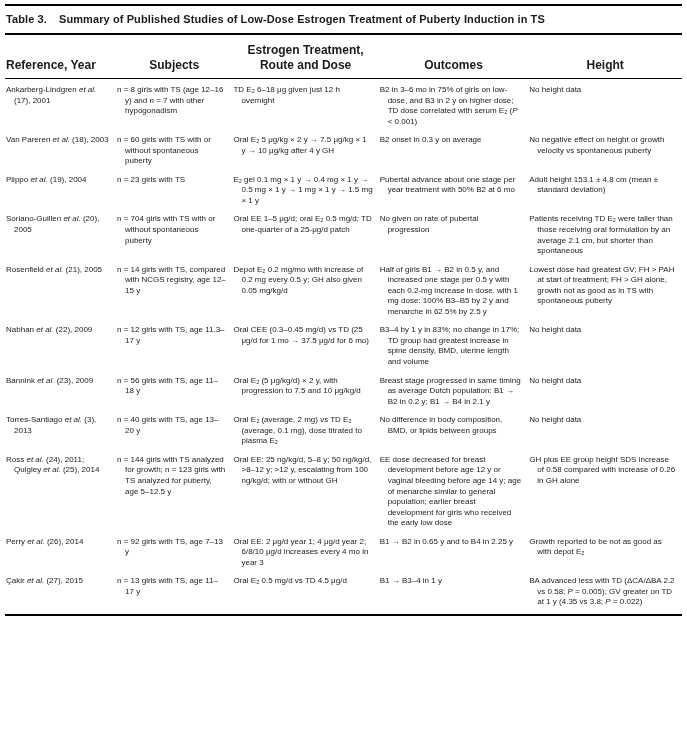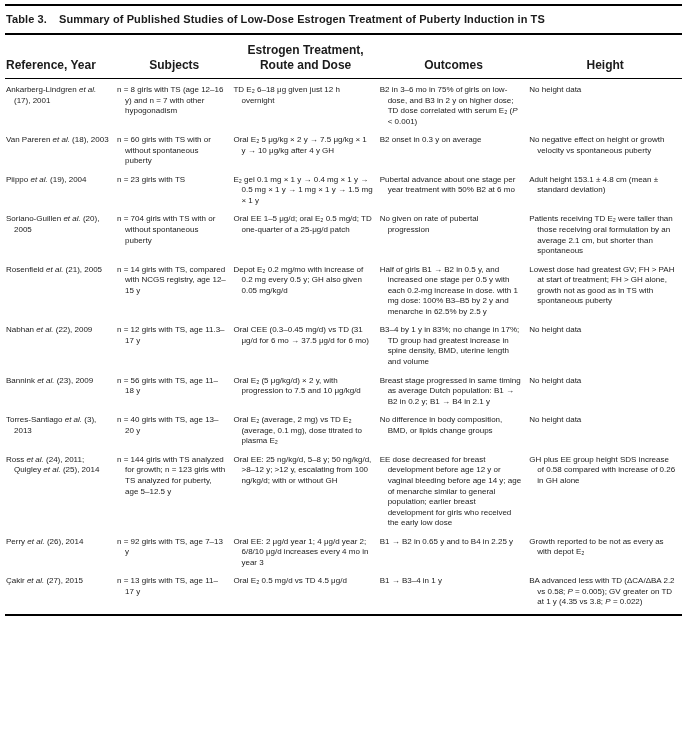--- a/index.html
+++ b/index.html
@@ -134,51 +134,51 @@
         <tr>
           <td>Rosenfield <i>et al.</i> (21), 2005</td>
           <td>n = 14 girls with TS, compared with NCGS registry, age 12–15 y</td>
           <td>Depot E₂ 0.2 mg/mo with increase of 0.2 mg every 0.5 y; GH also given 0.05 mg/kg/d</td>
           <td>Half of girls B1 → B2 in 0.5 y, and increased one stage per 0.5 y with each 0.2-mg increase in dose. with 1 mg dose: 100% B3–B5 by 2 y and menarche in 62.5% by 2.5 y</td>
           <td>Lowest dose had greatest GV; FH &gt; PAH at start of treatment; FH &gt; GH alone, growth not as good as in TS with spontaneous puberty</td>
         </tr>
         <tr>
           <td>Nabhan <i>et al.</i> (22), 2009</td>
           <td>n = 12 girls with TS, age 11.3–17 y</td>
-          <td>Oral CEE (0.3–0.45 mg/d) vs TD (31 μg/d for 6 mo → 37.5 μg/d for 6 mo)</td>
+          <td>Oral CEE (0.3–0.45 mg/d) vs TD (25 μg/d for 1 mo → 37.5 μg/d for 6 mo)</td>
           <td>B3–4 by 1 y in 83%; no change in 17%; TD group had greatest increase in spine density, BMD, uterine length and volume</td>
           <td>No height data</td>
         </tr>
         <tr>
           <td>Bannink <i>et al.</i> (23), 2009</td>
           <td>n = 56 girls with TS, age 11–18 y</td>
           <td>Oral E₂ (5 μg/kg/d) × 2 y, with progression to 7.5 and 10 μg/kg/d</td>
           <td>Breast stage progressed in same timing as average Dutch population: B1 → B2 in 0.2 y; B1 → B4 in 2.1 y</td>
           <td>No height data</td>
         </tr>
         <tr>
           <td>Torres-Santiago <i>et al.</i> (3), 2013</td>
           <td>n = 40 girls with TS, age 13–20 y</td>
           <td>Oral E₂ (average, 2 mg) vs TD E₂ (average, 0.1 mg), dose titrated to plasma E₂</td>
-          <td>No difference in body composition, BMD, or lipids change groups</td>
+          <td>No difference in body composition, BMD, or lipids between groups</td>
           <td>No height data</td>
         </tr>
         <tr>
           <td>Ross <i>et al.</i> (24), 2011; Quigley <i>et al.</i> (25), 2014</td>
           <td>n = 144 girls with TS analyzed for growth; n = 123 girls with TS analyzed for puberty, age 5–12.5 y</td>
           <td>Oral EE: 25 ng/kg/d, 5–8 y; 50 ng/kg/d, &gt;8–12 y; &gt;12 y, escalating from 100 ng/kg/d; with or without GH</td>
           <td>EE dose decreased for breast development before age 12 y or vaginal bleeding before age 14 y; age of menarche similar to general population; earlier breast development for girls who received the early low dose</td>
           <td>GH plus EE group height SDS increase of 0.58 compared with increase of 0.26 in GH alone</td>
         </tr>
         <tr>
           <td>Perry <i>et al.</i> (26), 2014</td>
           <td>n = 92 girls with TS, age 7–13 y</td>
           <td>Oral EE: 2 μg/d year 1; 4 μg/d year 2; 6/8/10 μg/d increases every 4 mo in year 3</td>
           <td>B1 → B2 in 0.65 y and to B4 in 2.25 y</td>
-          <td>Growth reported to be not as every as with depot E₂</td>
+          <td>Growth reported to be not as good as with depot E₂</td>
         </tr>
         <tr>
           <td>Çakir <i>et al.</i> (27), 2015</td>
           <td>n = 13 girls with TS, age 11–17 y</td>
           <td>Oral E₂ 0.5 mg/d vs TD 4.5 μg/d</td>
           <td>B1 → B3–4 in 1 y</td>
           <td>BA advanced less with TD (ΔCA/ΔBA 2.2 vs 0.58; <i>P</i> = 0.005); GV greater on TD at 1 y (4.35 vs 3.8; <i>P</i> = 0.022)</td>
         </tr>
       </tbody>
   </table>

